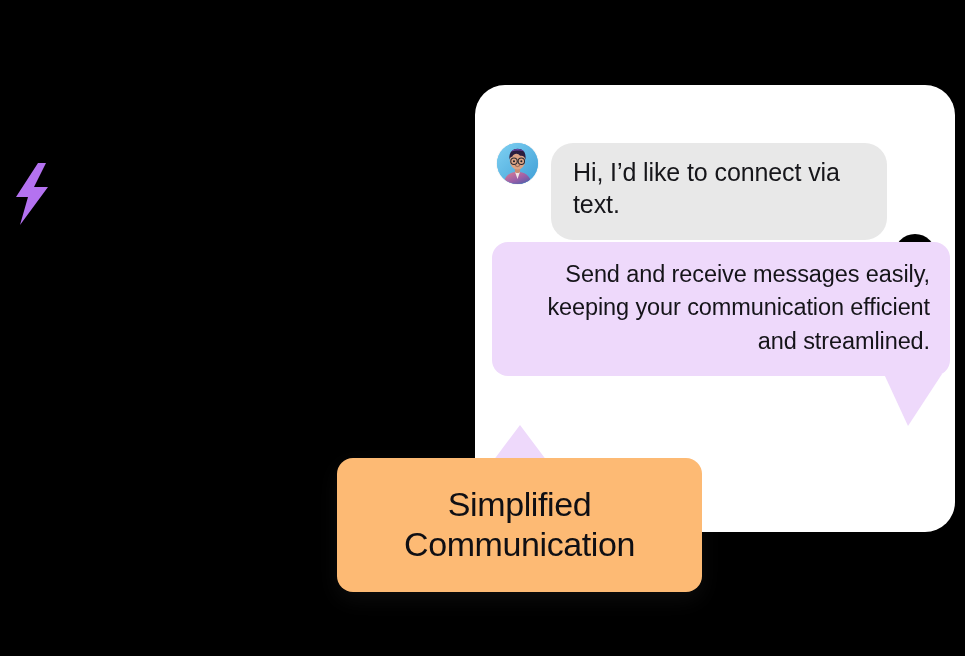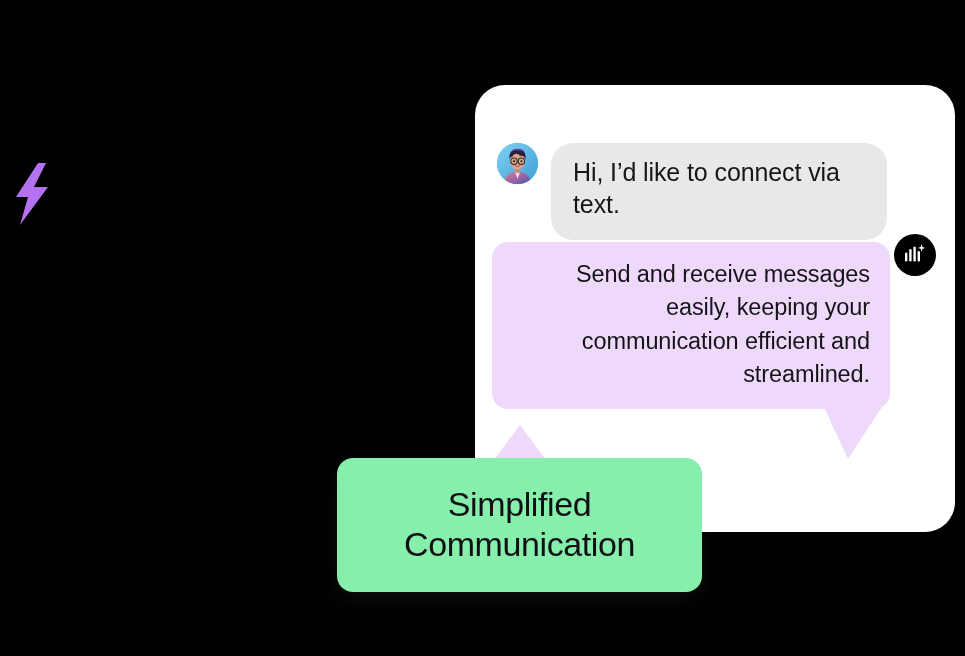--- a/index.html
+++ b/index.html
@@ -75,21 +75,21 @@
     line-height: 1.26;
     letter-spacing: -0.1px;
     font-weight: 400;
   }
 
   
   .bubble-purple-wrap {
     position: absolute;
     left: 17px;
     top: 157px;
-    width: 398px;
+    width: 458px;
   }
   .bubble-purple {
     background: #eed9fb;
     border-radius: 16px;
     padding: 16px 20px 18px 20px;
     color: #151419;
     font-size: 23.5px;
     line-height: 1.42;
     letter-spacing: -0.1px;
     text-align: right;
@@ -138,21 +138,21 @@
     z-index: 1;
   }
   .caption-tail-up svg { display: block; width: 100%; height: 100%; }
 
   .caption-box {
     position: absolute;
     left: 0;
     top: 33px;
     width: 365px;
     box-sizing: border-box;
-    background: #86efac;
+    background: #fdba74;
     border-radius: 16px;
     padding: 26px 24px 28px 24px;
     text-align: center;
     color: #0f0f14;
     font-size: 34px;
     line-height: 1.18;
     letter-spacing: -0.4px;
     font-weight: 400;
     z-index: 2;
     box-shadow: 0 8px 22px rgba(255,255,255,0.05);

